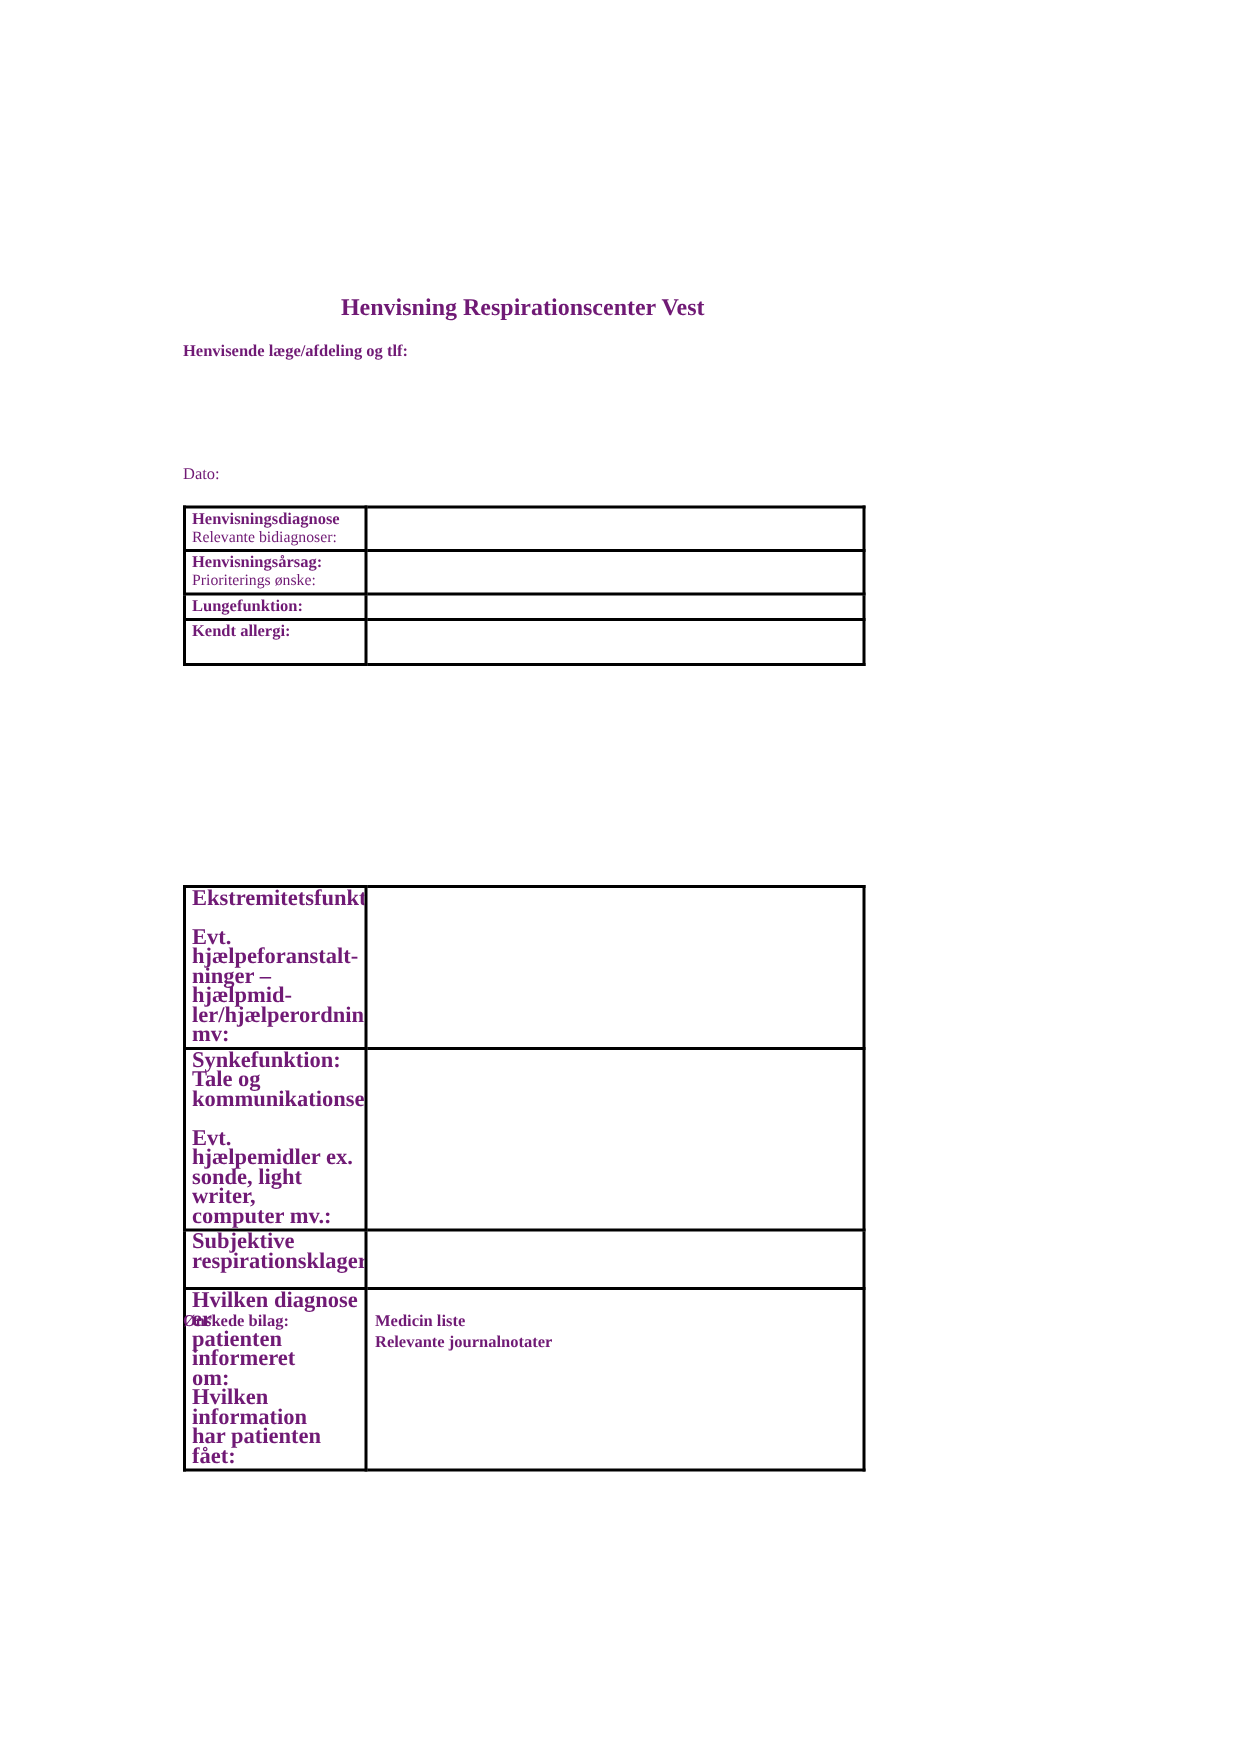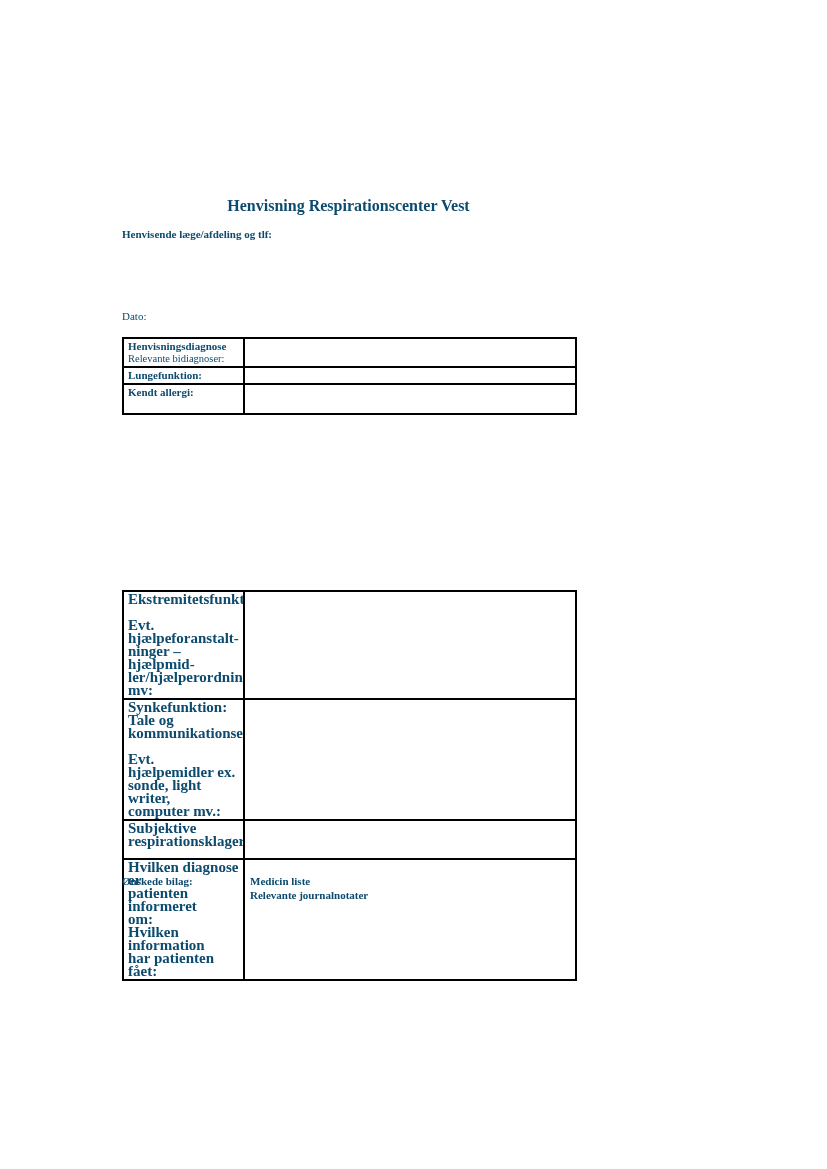--- a/index.html
+++ b/index.html
@@ -2,21 +2,21 @@
 <html><head>
 <meta charset="utf-8">
 <style>
   html, body { margin: 0; padding: 0; background: #ffffff; }
   .page {
     position: relative;
     width: 827px;
     height: 1169px;
     background: #ffffff;
     font-family: "Liberation Serif", "DejaVu Serif", serif;
-    color: #0c4a6e;
+    color: #701a75;
     overflow: hidden;
   }
   .abs { position: absolute; }
 
   
   .form-title {
     left: 122px; top: 197px; width: 453px;
     text-align: center;
     font-size: 16px; font-weight: bold;
     margin: 0;
@@ -100,20 +100,27 @@
         <col class="value-col">
       </colgroup>
     <tbody>
       <tr class="rh1">
         <td>
           <div class="lbl-title">Henvisningsdiagnose</div>
           <div class="lbl-sub">Relevante bidiagnoser:</div>
         </td>
         <td></td>
       </tr>
+      <tr class="rh2">
+        <td>
+          <div class="lbl-title">Henvisningsårsag:</div>
+          <div class="lbl-sub">Prioriterings ønske:</div>
+        </td>
+        <td></td>
+      </tr>
       <tr class="rh3">
         <td>
           <div class="lbl-title">Lungefunktion:</div>
         </td>
         <td></td>
       </tr>
       <tr class="rh4">
         <td>
           <div class="lbl-title">Kendt allergi:</div>
         </td>

